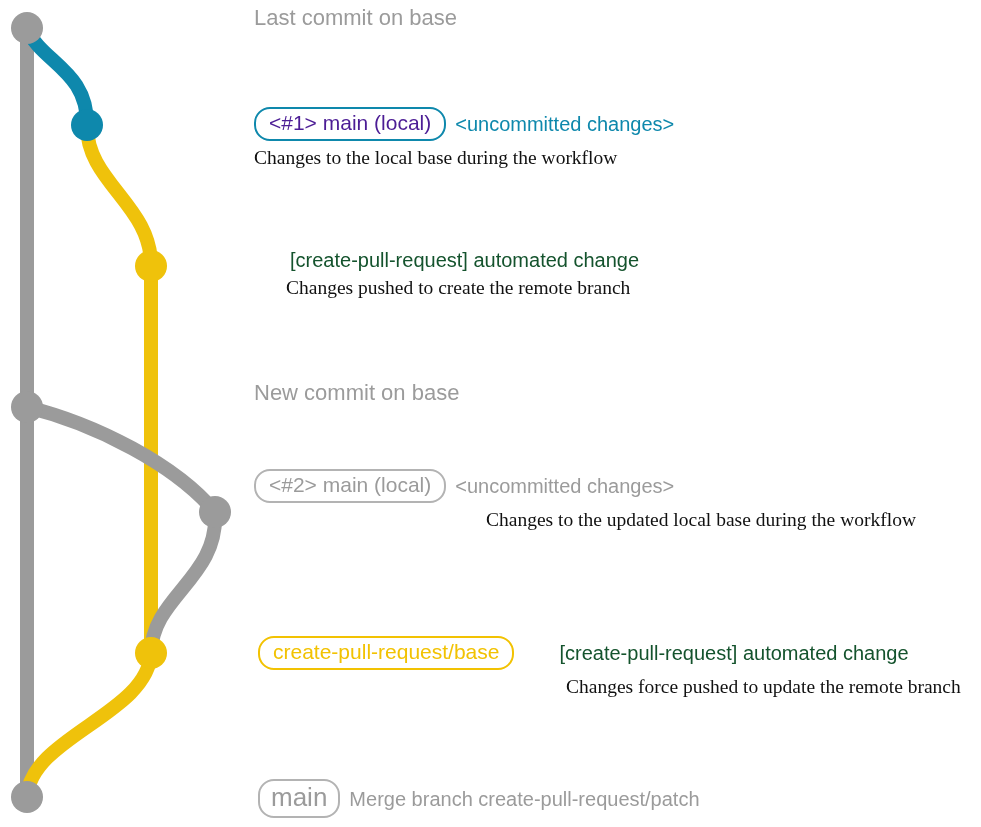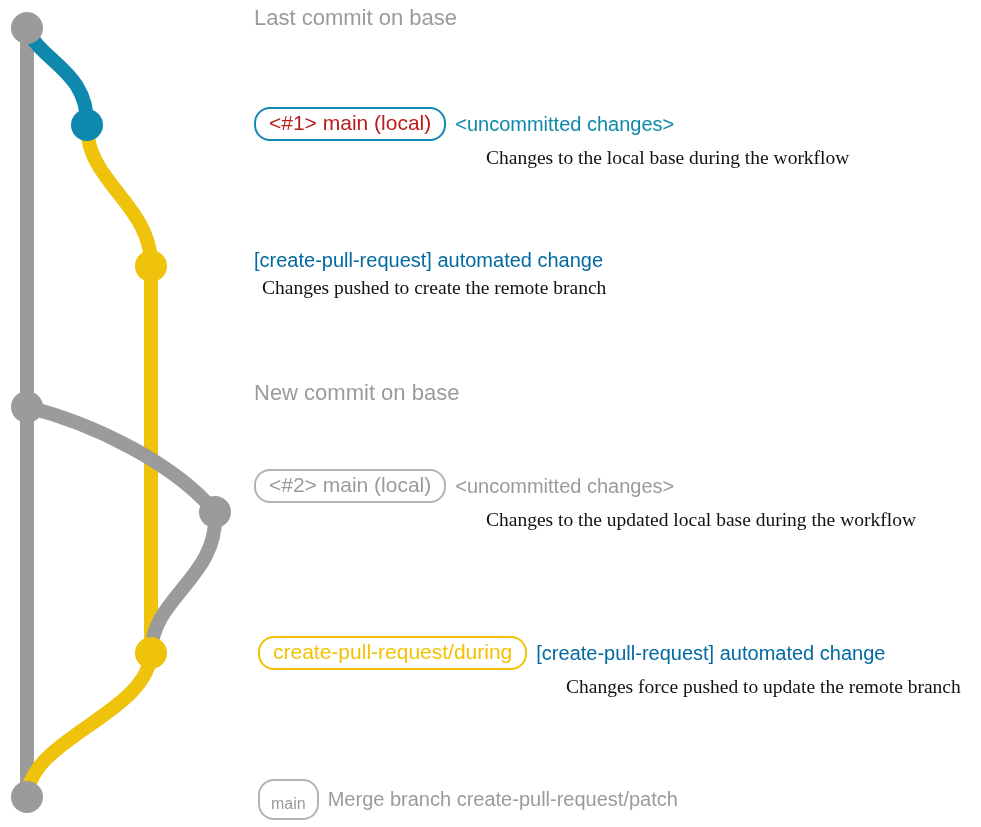--- a/index.html
+++ b/index.html
@@ -42,34 +42,34 @@
     display: inline-block;
     border: 2px solid;
     border-radius: 16px;
     padding: 3px 13px 5px 13px;
     font-size: 21px;
     line-height: 1.05;
     font-family: "Liberation Sans", sans-serif;
     background: #ffffff;
     box-sizing: border-box;
   }
-  .badge.teal   { color: #b91c1c; border-color: #0e88ac; }
+  .badge.teal   { color: #4c1d95; border-color: #0e88ac; }
   .badge.gray   { color: #9b9b9b; border-color: #b3b3b3; }
   .badge.yellow { color: #f2c202; border-color: #f2c202; }
-  .badge.small  { font-size: 16px; padding: 15px 11px 5px 11px; }
+  .badge.small  { font-size: 26px; padding: 3px 11px 5px 11px; }
 
   .subject {
     font-size: 20px;
     line-height: 1.1;
     white-space: nowrap;
     font-family: "Liberation Sans", sans-serif;
   }
   .subject.teal   { color: #0e88ac; }
   .subject.gray   { color: #9b9b9b; }
-  .subject.yellow { color: #0369a1; }
+  .subject.yellow { color: #14532d; margin-left: 36px; }
 
   .note {
     font-family: "Liberation Serif", serif;
     font-size: 19.5px;
     color: #111111;
     white-space: nowrap;
     margin-top: 6px;
   }
 
   .plain-label {
@@ -81,22 +81,22 @@
 
   
   #row-last-commit      { left: 254px; top: 5px; }
   #row-local-1          { left: 254px; top: 107px; }
   #row-automated-1      { left: 254px; top: 249px; }
   #row-new-commit       { left: 254px; top: 380px; }
   #row-local-2          { left: 254px; top: 469px; }
   #row-automated-2      { left: 258px; top: 636px; }
   #row-merge            { left: 258px; top: 779px; }
 
-  #row-local-1   .note { margin-left: 232px; }
-  #row-automated-1 .note { margin-left: 8px; }
+  #row-local-1   .note { }
+  #row-automated-1 .note { margin-left: 32px; }
   #row-local-2   .note { margin-left: 232px; }
   #row-automated-2 .note { margin-left: 308px; }
 </style>
 </head>
 <body>
 
 <svg id="graph-canvas" viewBox="0 0 981 827" xmlns="http://www.w3.org/2000/svg">
 
   <g fill="none" stroke-linecap="round" stroke-linejoin="round" stroke-width="14">
 
@@ -167,21 +167,21 @@
       <span class="badge gray">&lt;#2&gt; main (local)</span>
       <span class="subject gray">&lt;uncommitted changes&gt;</span>
     </div>
     <div class="note">Changes to the updated local base during the workflow</div>
   </div>
 </div>
 
 <div class="row" id="row-automated-2">
   <div class="row-inner">
     <div class="row-head">
-      <span class="badge yellow">create-pull-request/during</span>
+      <span class="badge yellow">create-pull-request/base</span>
       <span class="subject yellow">[create-pull-request] automated change</span>
     </div>
     <div class="note">Changes force pushed to update the remote branch</div>
   </div>
 </div>
 
 <div class="row" id="row-merge">
   <div class="row-inner">
     <div class="row-head">
       <span class="badge gray small">main</span>

